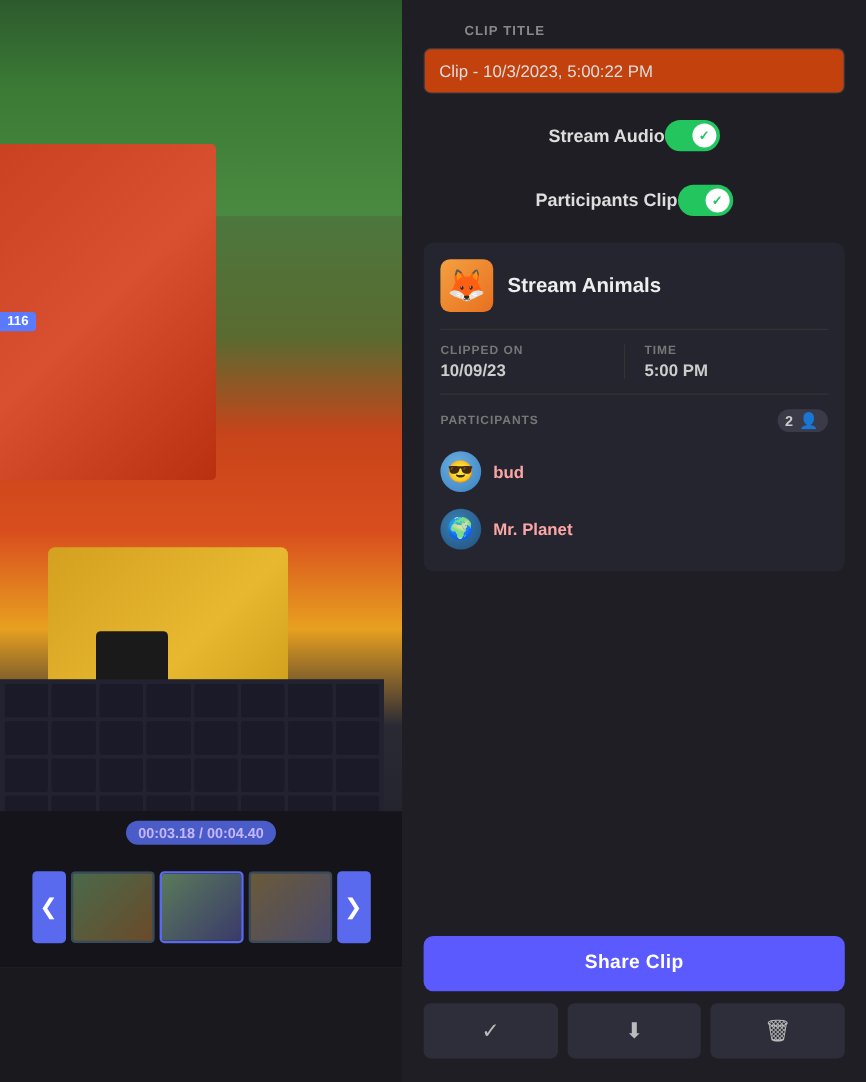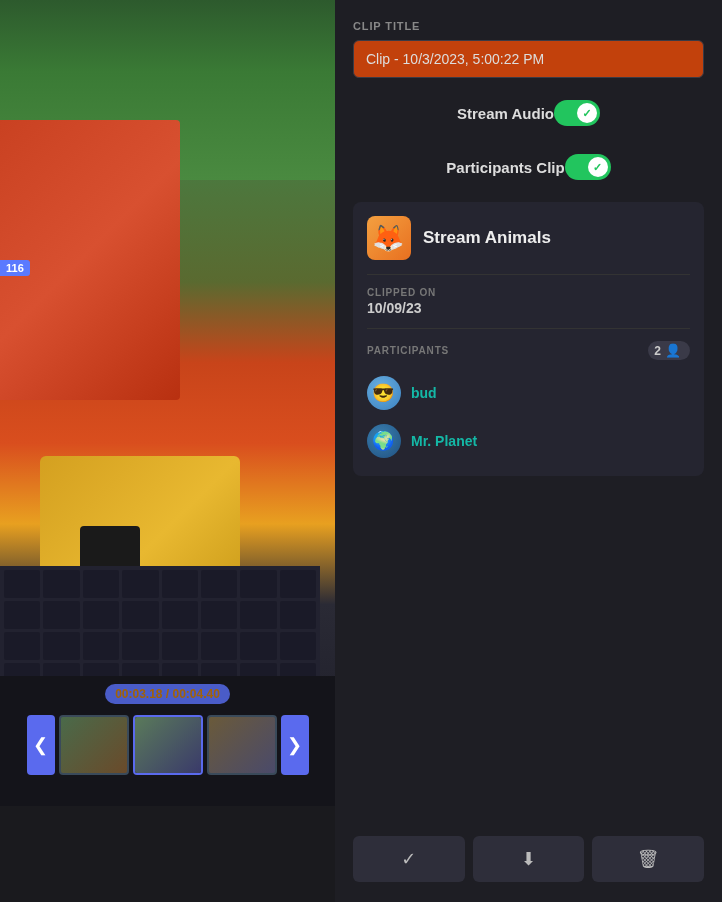--- a/index.html
+++ b/index.html
@@ -88,28 +88,28 @@
       left: 0;
       right: 0;
       height: 130px;
       background: rgba(20, 20, 25, 0.92);
       display: flex;
       flex-direction: column;
       align-items: center;
     }
 
     .time-display {
-      color: #a16207;
+      color: #c4b5fd;
       font-size: 12px;
       font-weight: 600;
       background: rgba(80, 100, 220, 0.9);
       padding: 3px 10px;
       border-radius: 10px;
       margin-top: 8px;
-      margin-bottom: 11px;
+      margin-bottom: 22px;
     }
 
     .thumbnails-row {
       display: flex;
       align-items: center;
       gap: 4px;
       padding: 0 10px;
     }
 
     .thumb-nav {
@@ -157,20 +157,21 @@
     }
 
     
     .section-label {
       font-size: 11px;
       font-weight: 700;
       color: #888;
       letter-spacing: 0.08em;
       text-transform: uppercase;
       margin-bottom: 8px;
+      margin-left: 34px;
     }
 
     .clip-title-input {
       width: 100%;
       background: #c2410c;
       border: 1px solid #3a3a45;
       border-radius: 6px;
       color: #ddd;
       font-size: 14px;
       padding: 10px 12px;
@@ -348,21 +349,21 @@
       background: radial-gradient(circle at 40% 35%, #6ab0e0, #3a80c0);
     }
 
     .avatar-planet {
       background: radial-gradient(circle at 40% 35%, #3a80b0, #205080);
     }
 
     .participant-name {
       font-size: 14px;
       font-weight: 600;
-      color: #14b8a6;
+      color: #fca5a5;
     }
 
     
     .bottom-section {
       margin-top: auto;
     }
 
     .share-button {
       width: 100%;
       padding: 14px;
@@ -519,20 +520,24 @@
         <span style="font-size:26px;">🦊</span>
       </div>
       <span class="game-name">Stream Animals</span>
     </div>
 
     <div class="clip-details-row">
       <div class="detail-col">
         <div class="detail-key">CLIPPED ON</div>
         <div class="detail-value">10/09/23</div>
       </div>
+      <div class="detail-col">
+        <div class="detail-key">TIME</div>
+        <div class="detail-value">5:00 PM</div>
+      </div>
     </div>
 
     <div class="participants-section">
       <div class="participants-header">
         <span class="participants-label">PARTICIPANTS</span>
         <div class="participants-count">
           <span class="count-num">2</span>
           <span class="count-icon">👤</span>
         </div>
       </div>
@@ -549,20 +554,21 @@
           <span style="font-size:18px;">🌍</span>
         </div>
         <span class="participant-name">Mr. Planet</span>
       </div>
     </div>
   </div>
 
   <div style="flex:1;"></div>
 
   <div class="bottom-section">
+    <button class="share-button">Share Clip</button>
     <div class="action-buttons">
       <button class="action-btn">
         <span>✓</span>
       </button>
       <button class="action-btn">
         <span>⬇</span>
       </button>
       <button class="action-btn">
         <span>🗑</span>
       </button>

